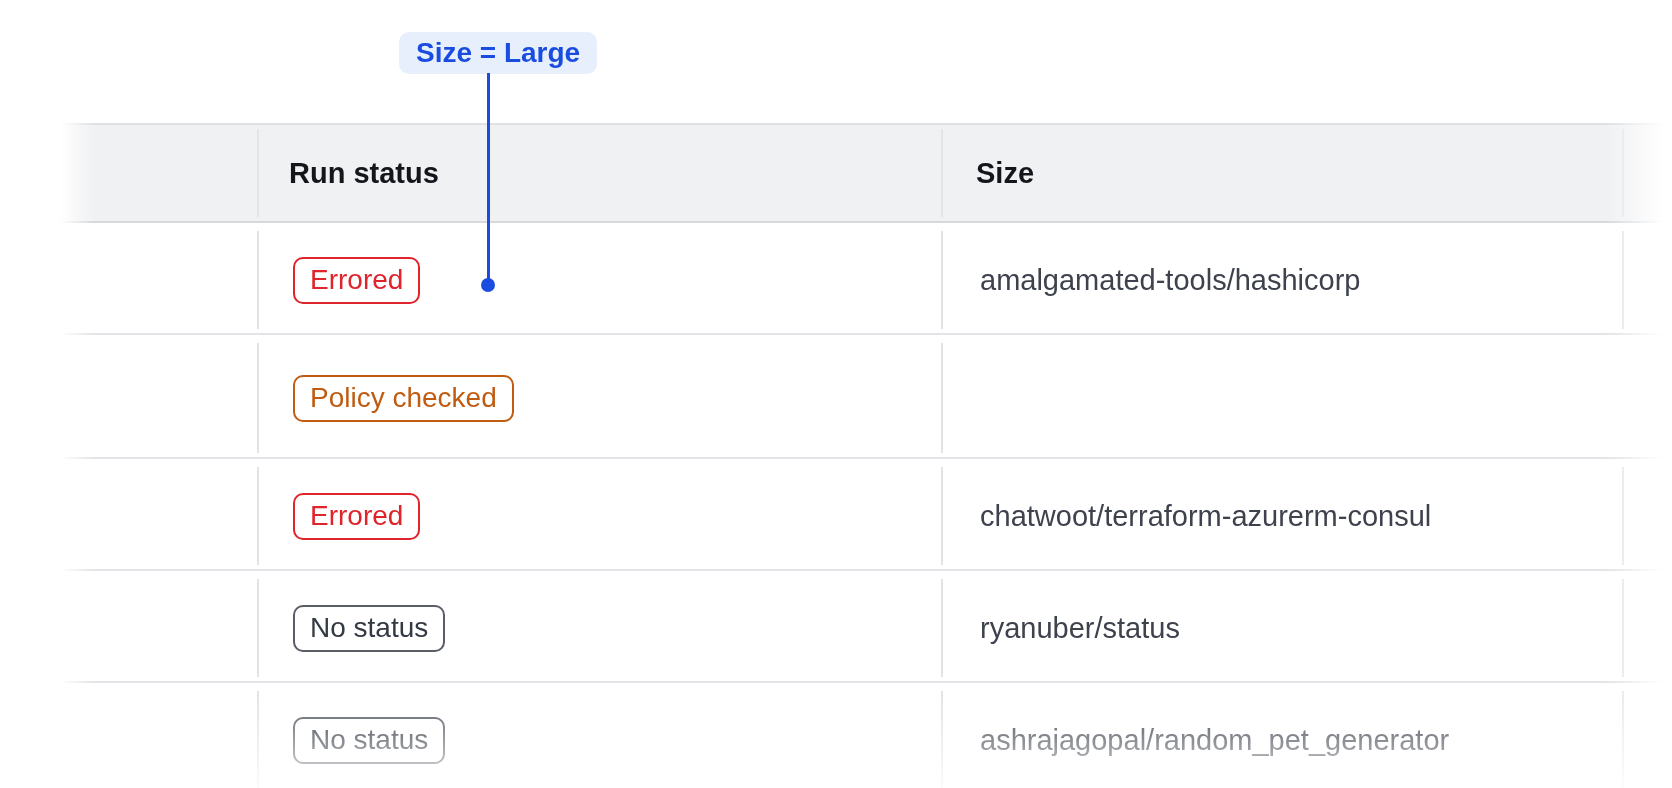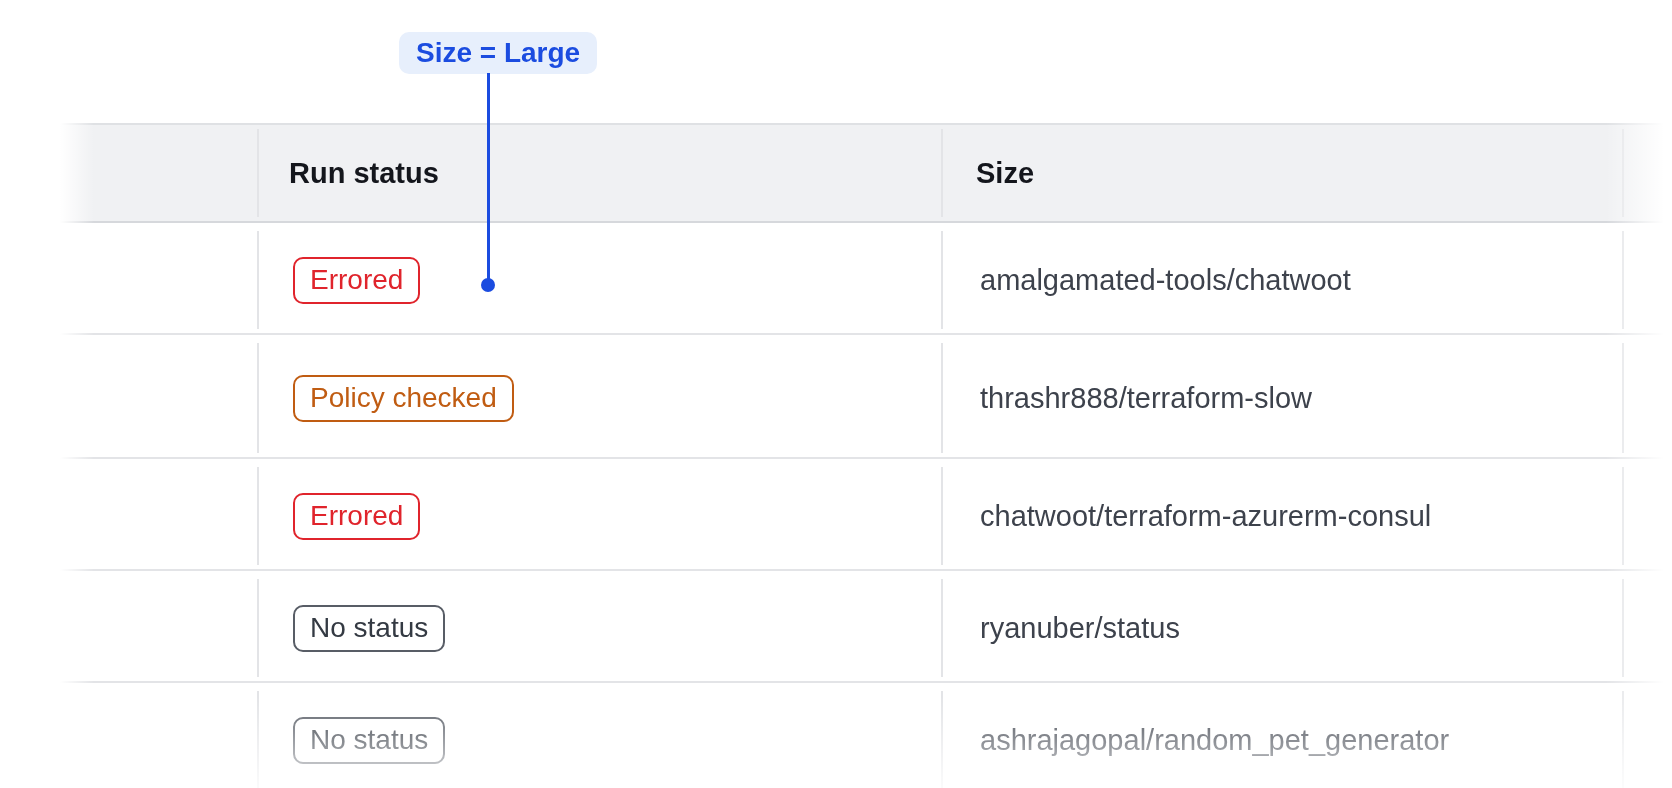--- a/index.html
+++ b/index.html
@@ -127,32 +127,29 @@
       <div class="th col-repo">Size</div>
       <div class="th"></div>
     </div>
 
     <div class="tr tr--body">
       <div class="td"></div>
       <div class="td col-status">
         <span class="badge badge--critical">Errored</span>
       </div>
       <div class="td col-repo">
-        <span class="repo-name">amalgamated-tools/chatwoot</span>
+        <span class="repo-name">amalgamated-tools/hashicorp</span>
       </div>
       <div class="td"></div>
     </div>
 
     <div class="tr tr--body" style="height:120px;text-align:right;">
       <div class="td"></div>
       <div class="td col-status">
         <span class="badge badge--warning">Policy checked</span>
-      </div>
-      <div class="td col-repo">
-        <span class="repo-name">thrashr888/terraform-slow</span>
       </div>
       <div class="td"></div>
     </div>
 
     <div class="tr tr--body">
       <div class="td"></div>
       <div class="td col-status">
         <span class="badge badge--critical">Errored</span>
       </div>
       <div class="td col-repo">

